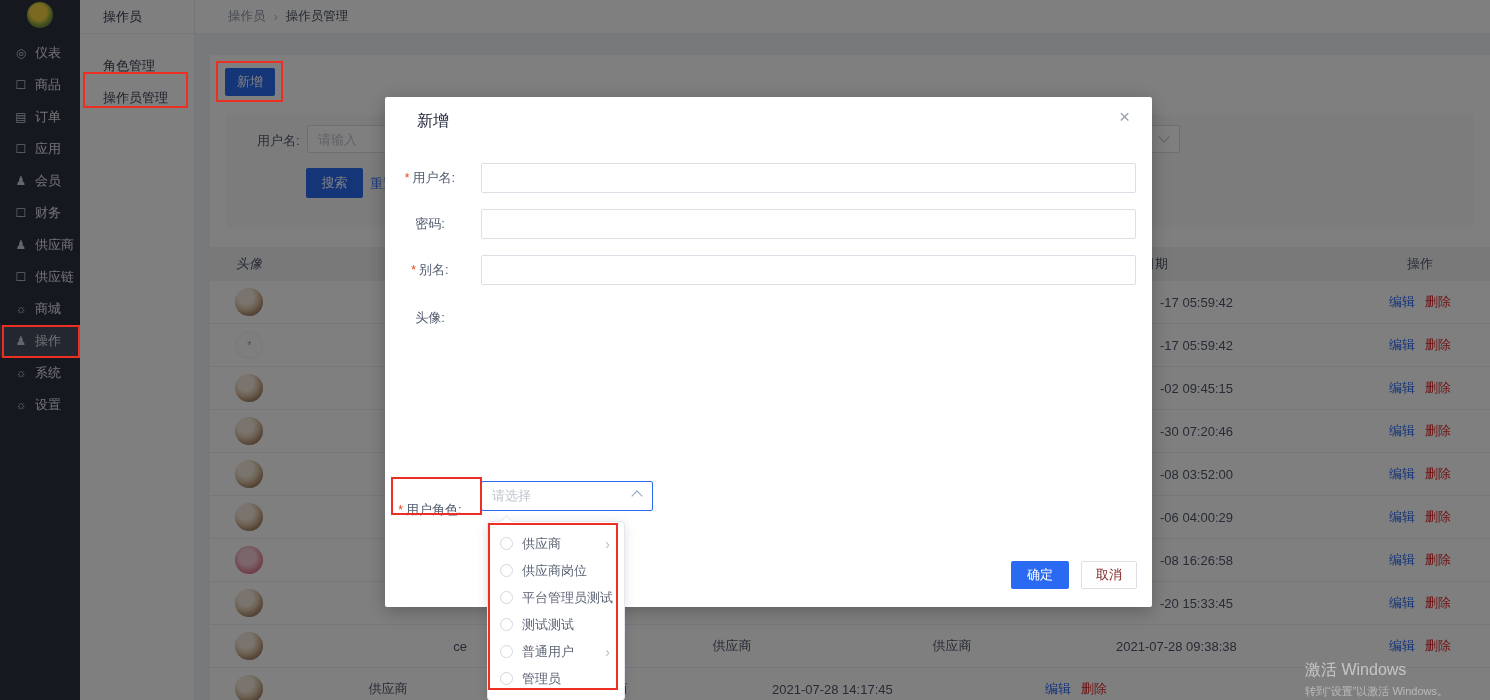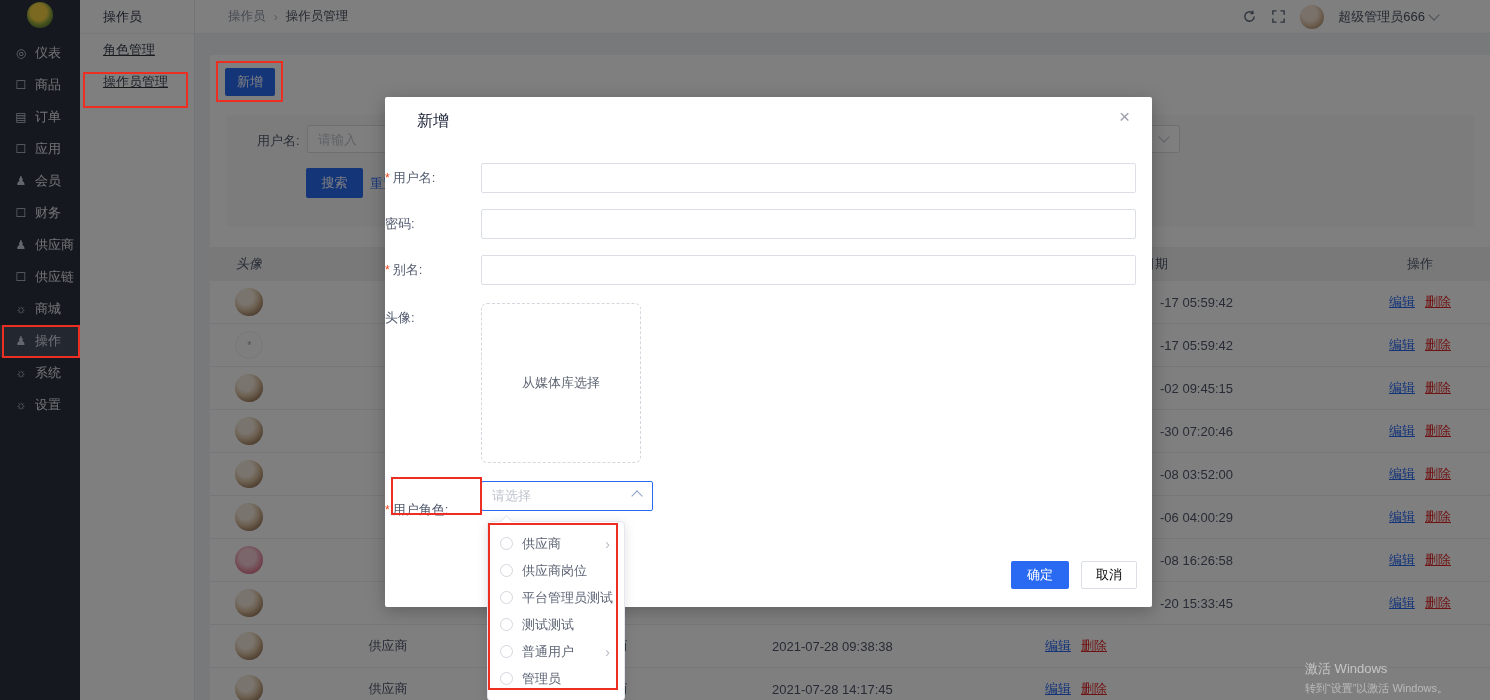--- a/index.html
+++ b/index.html
@@ -13,21 +13,21 @@
   .logo{position:absolute;left:27px;top:2px;width:26px;height:26px;border-radius:50%;
     background:radial-gradient(circle at 45% 40%, #f6d343 0 38%, #86a23f 60%, #41571f 100%);}
   .side-menu{position:absolute;top:37px;left:0;width:80px;}
   .side-item{height:32px;display:flex;align-items:center;padding-left:13px;color:#dfe3ea;cursor:pointer;}
   .side-item.active{background:#474e61;}
   .side-item .s-ico{width:16px;font-size:12px;color:#c7cdd8;margin-right:6px;text-align:center;}
   .side-item .s-lab{font-size:13px;}
   
   .sub-sidebar{position:absolute;left:80px;top:0;width:115px;height:700px;background:#fff;border-right:1px solid #e7e9ee;z-index:1;box-sizing:border-box;}
   .sub-head{height:33px;line-height:33px;padding-left:23px;font-size:13px;color:#2f3649;border-bottom:1px solid #eef0f3;}
-  .sub-menu{text-decoration:underline;}
+  .sub-menu{margin-top:16px;}
   .sub-item{height:32px;line-height:32px;padding-left:23px;font-size:13px;color:#3c4353;cursor:pointer;}
   
   .topbar{position:absolute;left:195px;top:0;width:1295px;height:33px;background:#fff;border-bottom:1px solid #eef0f3;z-index:1;}
   .crumbs{position:absolute;left:33px;top:0;height:33px;display:flex;align-items:center;gap:8px;font-size:12.5px;}
   .crumb-a{color:#8a93a2;}
   .crumb-sep{color:#b9bfc9;font-size:13px;}
   .crumb-b{color:#49505e;}
   .top-right{position:absolute;right:52px;top:0;height:33px;display:flex;align-items:center;gap:14px;}
   .tool-ico{width:15px;height:15px;display:block;cursor:pointer;}
   .u-avatar{width:24px;height:24px;border-radius:50%;
@@ -57,61 +57,61 @@
   .c3{width:200px;text-align:center;}
   .c4{width:240px;text-align:center;}
   .c5{width:278px;text-align:left;padding-left:44px;box-sizing:border-box;white-space:nowrap;}
   .t-row.partial .c5{padding-left:88px;}
   .c6{width:140px;text-align:center;}
   .row-avatar{width:28px;height:28px;border-radius:50%;}
   .row-avatar.dog-photo{background:radial-gradient(circle at 38% 32%, #f3e9dc 0 30%, #d9bf9f 52%, #9a7a5c 78%, #6b4f3a 100%);}
   .row-avatar.flower-photo{background:radial-gradient(circle at 45% 40%, #f6cdd6 0 35%, #e3879c 65%, #b94d66 100%);}
   .row-avatar.placeholder-icon{background:#fdfdfd;border:1px solid #f0f0f0;box-sizing:border-box;
     display:flex;align-items:center;justify-content:center;color:#9aa0ab;font-size:11px;}
-  .lnk{cursor:pointer;text-decoration:underline;}
+  .lnk{cursor:pointer;}
   .lnk.edit{color:#2a6af3;margin-right:10px;}
   .lnk.del{color:#e02727;}
   
   .dim{position:absolute;left:0;top:0;width:1490px;height:700px;background:rgba(0,0,0,0.5);z-index:50;}
   
   .modal{position:absolute;left:385px;top:97px;width:767px;height:510px;background:#fff;border-radius:2px;
     box-shadow:0 4px 18px rgba(0,0,0,.25);z-index:100;}
   .m-title{position:absolute;left:32px;top:14px;font-size:16px;color:#1c2438;}
   .m-close{position:absolute;right:22px;top:10px;font-size:19px;color:#9aa1ad;cursor:pointer;line-height:1;}
-  .f-label{position:absolute;left:0;width:90px;text-align:left;font-size:13px;color:#515a6e;line-height:30px;}
+  .f-label{position:absolute;left:0;width:90px;text-align:center;font-size:13px;color:#515a6e;line-height:30px;}
   .f-label .req{color:#ed4014;margin-right:3px;font-size:12px;}
   .f-input{position:absolute;left:96px;width:655px;height:30px;box-sizing:border-box;border:1px solid #dcdfe6;
     border-radius:2px;background:#fff;padding:0 10px;font-size:13px;font-family:inherit;}
   .avatar-box{position:absolute;left:96px;top:206px;width:160px;height:160px;border:1px dashed #d4d7de;border-radius:6px;
     display:flex;align-items:center;justify-content:center;color:#5c6370;font-size:13px;cursor:pointer;box-sizing:border-box;}
   .role-select{position:absolute;left:96px;top:384px;width:172px;height:30px;box-sizing:border-box;
     border:1px solid #2a6af3;border-radius:2px;cursor:pointer;padding-left:21px;}
   .role-select .ph{position:absolute;left:10px;top:0;line-height:28px;color:#bfc4cd;font-size:13px;}
   .role-select .chev{position:absolute;right:11px;top:13px;transform:rotate(-135deg);border-color:#8fa3c4;}
   .m-ok{position:absolute;left:626px;top:464px;width:58px;height:28px;}
-  .m-cancel{position:absolute;left:696px;top:464px;width:56px;height:28px;background:#fff;border:1px solid #dcdfe6;color:#000000;}
+  .m-cancel{position:absolute;left:696px;top:464px;width:56px;height:28px;background:#fff;border:1px solid #dcdfe6;color:#7f1d1d;}
   
   .role-panel{position:absolute;left:487px;top:521px;width:138px;z-index:120;background:#fff;border:1px solid #e4e7ed;
     border-radius:4px;box-shadow:0 2px 12px rgba(0,0,0,.12);padding:8px 0;box-sizing:border-box;}
   .role-panel .caret{position:absolute;left:14px;top:-5px;width:8px;height:8px;background:#fff;
     border-left:1px solid #e4e7ed;border-top:1px solid #e4e7ed;transform:rotate(45deg);}
   .opt{height:27px;display:flex;align-items:center;padding:0 12px;cursor:pointer;position:relative;}
   .opt .radio{width:13px;height:13px;border:1px solid #d4d7de;border-radius:50%;box-sizing:border-box;flex:none;}
   .opt .o-lab{margin-left:9px;font-size:13px;color:#5c6474;white-space:nowrap;}
   .opt .o-arrow{position:absolute;right:14px;color:#b6bcc8;font-size:14px;line-height:1;}
   
   .ann{position:absolute;border:2px solid #ec2f22;z-index:200;box-sizing:border-box;pointer-events:none;}
   .ann-add{left:216px;top:61px;width:67px;height:41px;}
   .ann-submenu{left:83px;top:72px;width:105px;height:36px;}
   .ann-side{left:2px;top:325px;width:78px;height:33px;}
   .ann-rolelabel{left:391px;top:477px;width:91px;height:38px;}
   .ann-options{left:488px;top:523px;width:130px;height:167px;}
   
   .wm{position:absolute;left:1305px;top:660px;z-index:300;pointer-events:none;color:rgba(255,255,255,.55);}
-  .wm .l1{font-size:13px;}
+  .wm .l1{font-size:16px;}
   .wm .l2{font-size:11px;margin-top:3px;color:rgba(255,255,255,.45);white-space:nowrap;}
 </style>
 </head>
 <body>
 
 <div class="icon-sidebar">
   <div class="logo"></div>
   <div class="side-menu" id="side-menu">
       <div class="side-item">
         <div class="s-ico">◎</div>
@@ -170,34 +170,20 @@
       <div class="sub-item">角色管理</div>
       <div class="sub-item">操作员管理</div>
     </div>
 </div>
 
 <div class="topbar">
   <div class="crumbs">
     <span class="crumb-a">操作员</span>
     <span class="crumb-sep">›</span>
     <span class="crumb-b">操作员管理</span>
-  </div>
-  <div class="top-right">
-    <svg class="tool-ico" viewBox="0 0 16 16" fill="none" stroke="#5f6b7c" stroke-width="1.5">
-      <path d="M13 8a5 5 0 1 1-1.5-3.6"></path>
-        <path d="M11.2 1.8 11.8 4.6 9 5.2" fill="none"></path>
-    </svg>
-    <svg class="tool-ico" viewBox="0 0 16 16" fill="none" stroke="#5f6b7c" stroke-width="1.5">
-      <path d="M6 2H2v4M10 2h4v4M6 14H2v-4M10 14h4v-4"></path>
-    </svg>
-    <div class="u-avatar"></div>
-    <div class="u-name">
-      <span>超级管理员666</span>
-      <span class="chev"></span>
-    </div>
   </div>
 </div>
 
 <div class="card">
   <button class="btn btn-blue add-btn">新增</button>
 
   <div class="search-panel">
     <span class="sp-label">用户名:</span>
     <input class="sp-input" placeholder="请输入" style="">
     <div class="sp-select">
@@ -294,20 +280,21 @@
           <div class="c2"></div>
           <div class="c3"></div>
           <div class="c4"></div>
           <div class="c5">-20 15:33:45</div>
           <div class="c6"><div class="lnk edit" style="display: inline;">编辑</div><div class="lnk del" style="display: inline;">删除</div></div>
         </div>
         <div class="t-row">
           <div class="c1">
             <div class="row-avatar dog-photo"></div>
           </div>
+          <div class="c2">ce</div>
           <div class="c3">供应商</div>
           <div class="c4">供应商</div>
           <div class="c5">2021-07-28 09:38:38</div>
           <div class="c6"><div class="lnk edit" style="display: inline;">编辑</div><div class="lnk del" style="display: inline;">删除</div></div>
         </div>
         <div class="t-row">
           <div class="c1">
             <div class="row-avatar dog-photo"></div>
           </div>
           <div class="c3">供应商</div>
@@ -328,21 +315,20 @@
   <div class="f-label" style="top:66px"><span class="req">*</span><span>用户名:</span></div>
   <input class="f-input" style="top: 66px;">
 
   <div class="f-label" style="top:112px"><span>密码:</span></div>
   <input class="f-input" style="top: 112px;">
 
   <div class="f-label" style="top:158px"><span class="req">*</span><span>别名:</span></div>
   <input class="f-input" style="top: 158px;">
 
   <div class="f-label" style="top:206px"><span>头像:</span></div>
-  <div class="avatar-box">从媒体库选择</div>
 
   <div class="f-label" style="top:398px"><span class="req">*</span><span>用户角色:</span></div>
   <div class="role-select">
     <span class="ph">请选择</span>
     <span class="chev"></span>
   </div>
 
   <button class="btn btn-blue m-ok">确定</button>
   <button class="btn m-cancel">取消</button>
 </div>

